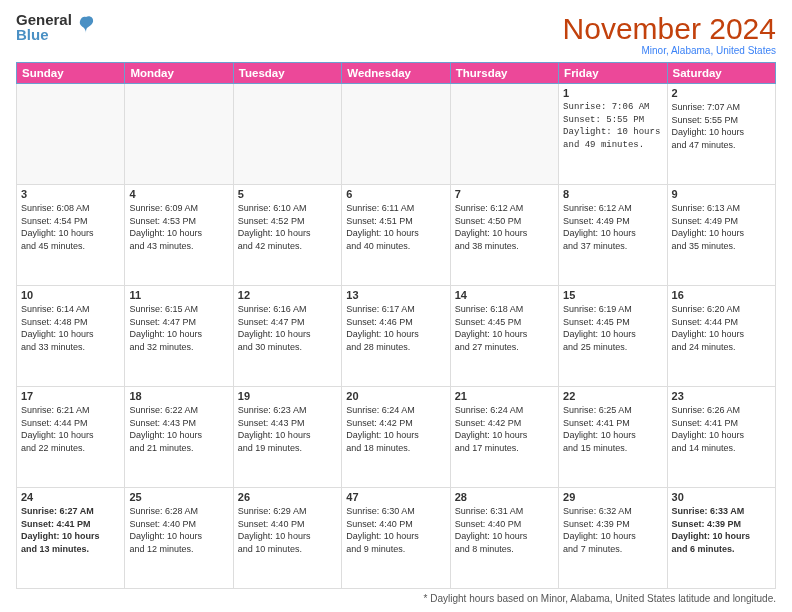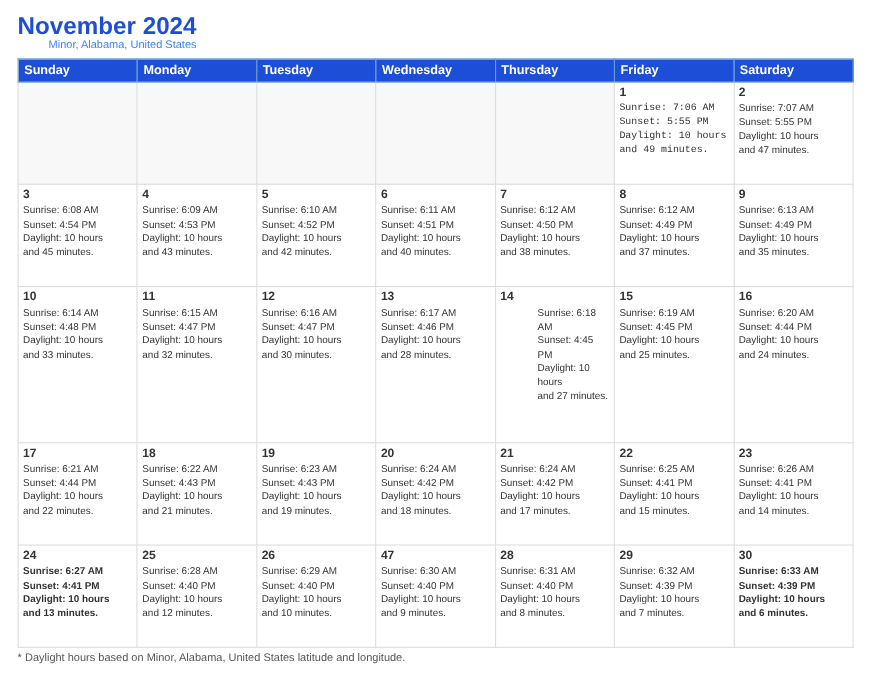--- a/index.html
+++ b/index.html
@@ -25,38 +25,38 @@
     }
     .logo-text {
       display: flex;
       flex-direction: column;
       line-height: 1;
     }
     .title-block {
       text-align: right;
     }
     .month-title {
-      font-size: 22px;
-      font-weight: bold;
-      color: #1d4ed8;
+      font-size: 30px;
+      font-weight: normal;
+      color: #c2410c;
       line-height: 1.1;
     }
     .location {
       font-size: 10px;
       color: #3b82f6;
     }
     .calendar {
       flex: 1;
       border: 1px solid #ccc;
       border-collapse: collapse;
       width: 100%;
       table-layout: fixed;
     }
     .calendar th {
-      background-color: #1d4ed8;
+      background-color: #ec4899;
       color: #fff;
       font-size: 11.5px;
       font-weight: bold;
       text-align: left;
       padding: 4px 5px;
       border: 1px solid #6a9fd1;
     }
     .calendar td {
       border: 1px solid #ddd;
       vertical-align: top;
@@ -78,33 +78,44 @@
       margin-bottom: 2px;
     }
     .day-info {
       font-size: 9px;
       line-height: 1.4;
       color: #333;
     }
     .footer-note {
       font-size: 10px;
       color: #555;
-      text-align: left;
+      text-align: right;
       margin-top: 4px;
     }
     .logo-wrapper {
       display: flex;
       align-items: flex-start;
     }
   </style>
 </head>
 <body>
 
 <div class="page">
   <div class="header-row">
+    <div class="logo-wrapper">
+      <div class="logo-text">
+        <span style="font-size:15px;font-weight:bold;color:#333;">General</span>
+        <span style="font-size:15px;font-weight:bold;color:#4a90c4;">Blue</span>
+      </div>
+      <div style="margin-left:3px;margin-top:2px;">
+        <svg width="22" height="22" viewBox="0 0 22 22">
+          <path d="M11 3 C14 1, 19 3, 18 8 C17 11, 14 12, 12 14 C11 15, 11 17, 11 19 C11 17, 10 15, 9 14 C7 12, 4 11, 5 7 C6 3, 9 2, 11 3Z" fill="#4a90c4"></path>
+        </svg>
+      </div>
+    </div>
     <div class="title-block">
       <div class="month-title">November 2024</div>
       <div class="location">Minor, Alabama, United States</div>
     </div>
   </div>
 
   <table class="calendar" id="cal-table">
     <thead>
       <tr id="header-row">
           <th>Sunday</th>
@@ -213,21 +224,21 @@
           </td>
           <td class="has-data">
             <span class="day-num">13</span>
             <div class="day-info" style="white-space: pre-line;">Sunrise: 6:17 AM
 Sunset: 4:46 PM
 Daylight: 10 hours
 and 28 minutes.</div>
           </td>
           <td class="has-data">
             <span class="day-num">14</span>
-            <div class="day-info" style="white-space: pre-line; margin-left: 34px;">Sunrise: 6:18 AM
+            <div class="day-info" style="white-space: pre-line;">Sunrise: 6:18 AM
 Sunset: 4:45 PM
 Daylight: 10 hours
 and 27 minutes.</div>
           </td>
           <td class="has-data">
             <span class="day-num">15</span>
             <div class="day-info" style="white-space: pre-line;">Sunrise: 6:19 AM
 Sunset: 4:45 PM
 Daylight: 10 hours
 and 25 minutes.</div>

